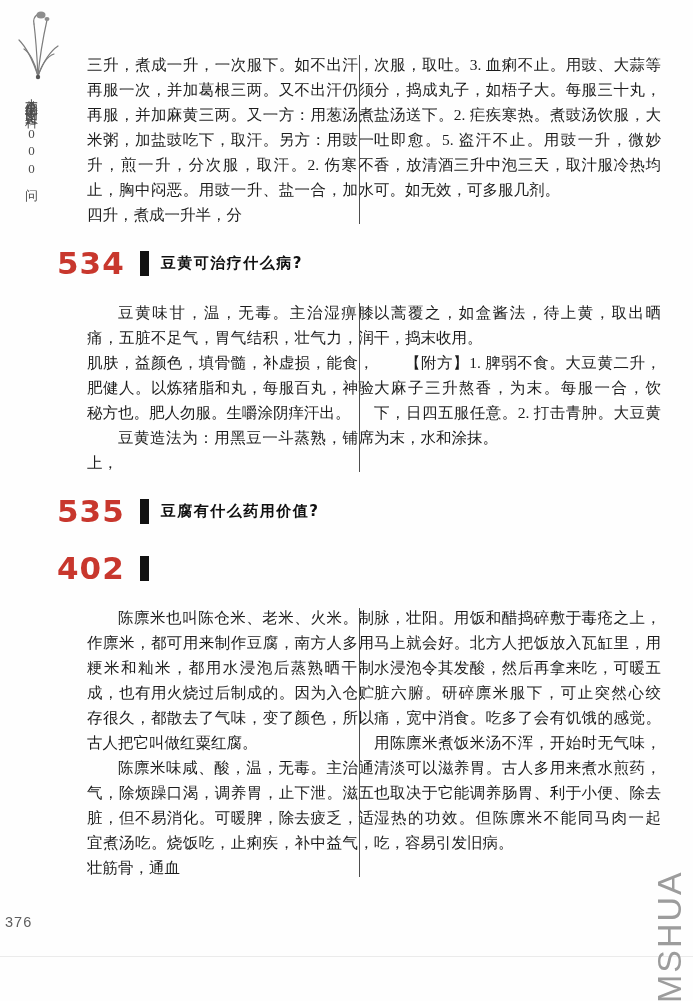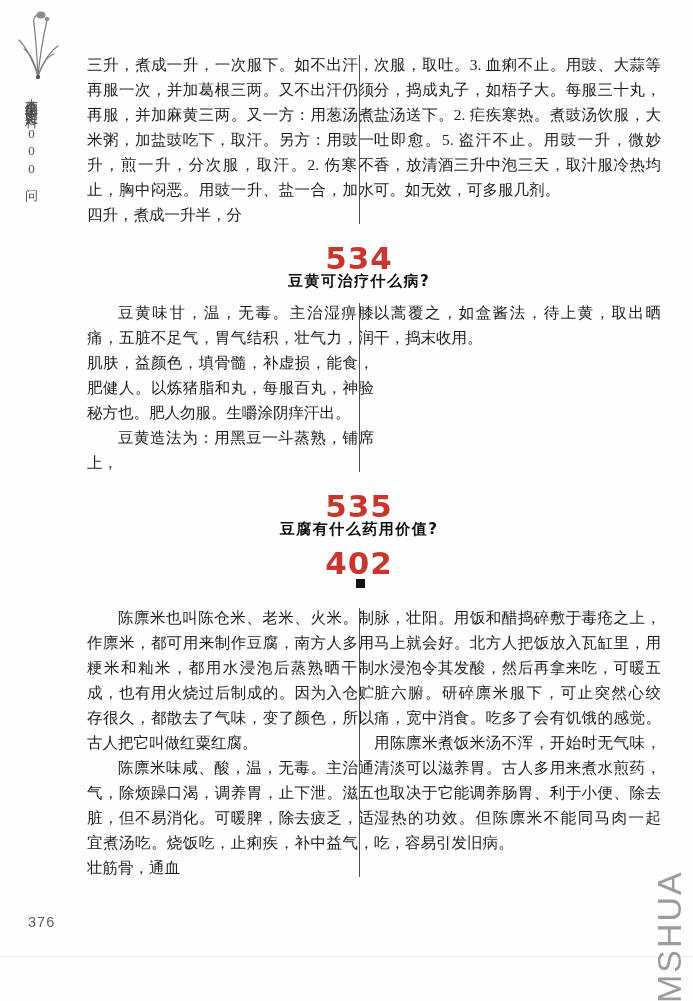--- a/index.html
+++ b/index.html
@@ -18,33 +18,33 @@
     font-family:"Liberation Serif","DejaVu Serif",serif;
   }
   
   .main{position:absolute;left:57px;top:52px;width:604px;}
   .cols{position:relative;display:flex;justify-content:flex-end;}
   .col{width:287px;}
   .divider{position:absolute;left:50%;top:3px;bottom:3px;width:1px;background:#4d4d4d;}
   p{margin:0;font-size:15.5px;line-height:25px;text-align:justify;}
   p.ind{text-indent:2em;}
   
-  .heading{display:flex;align-items:center;margin:16px 0 17px 0;height:40px;flex-direction:column;}
+  .heading{display:flex;align-items:center;margin:16px 0 17px 0;height:40px;}
   .h-num{
     font-family:"DejaVu Sans","Liberation Sans",sans-serif;
     font-weight:bold;font-size:31px;color:#c8372d;letter-spacing:1px;line-height:1;
   }
   .h-bar{width:9px;height:25px;background:#121212;margin:0 12px 0 15px;}
   .h-title{
     font-family:"DejaVu Sans","Liberation Sans",sans-serif;
     font-weight:bold;font-size:15px;color:#101010;letter-spacing:1.5px;line-height:1;
   }
   
   .page-number{
-    position:absolute;left:28px;top:914px;
+    position:absolute;left:5px;top:914px;
     font-family:"Liberation Sans","DejaVu Sans",sans-serif;
     font-size:14.5px;color:#5e5e5e;letter-spacing:1px;
   }
   .bottom-rule{position:absolute;left:0;right:0;top:956px;height:1px;background:#ebebeb;}
   .watermark{
     position:absolute;left:650px;top:858px;height:145px;
     writing-mode:vertical-rl;transform:rotate(180deg);
     font-family:"Liberation Sans","DejaVu Sans",sans-serif;
     font-size:34px;color:#9c9c9c;letter-spacing:2px;
   }
@@ -93,20 +93,21 @@
       <span class="h-title">豆黄可治疗什么病?</span>
     </div>
     <div class="cols">
       <div class="divider"></div>
       <div class="col">
         <p class="ind">豆黄味甘，温，无毒。主治湿痹膝痛，五脏不足气，胃气结积，壮气力，润肌肤，益颜色，填骨髓，补虚损，能食，肥健人。以炼猪脂和丸，每服百丸，神验秘方也。肥人勿服。生嚼涂阴痒汗出。</p>
         <p class="ind">豆黄造法为：用黑豆一斗蒸熟，铺席上，</p>
       </div>
       <div class="col">
         <p>以蒿覆之，如盒酱法，待上黄，取出晒干，捣末收用。</p>
+        <p class="ind">【附方】1. 脾弱不食。大豆黄二升，大麻子三升熬香，为末。每服一合，饮下，日四五服任意。2. 打击青肿。大豆黄为末，水和涂抹。</p>
       </div>
     </div>
 
     <div class="heading">
       <span class="h-num">535</span>
       <span class="h-bar"></span>
       <span class="h-title">豆腐有什么药用价值?</span>
     </div>
 
     <div class="heading">

